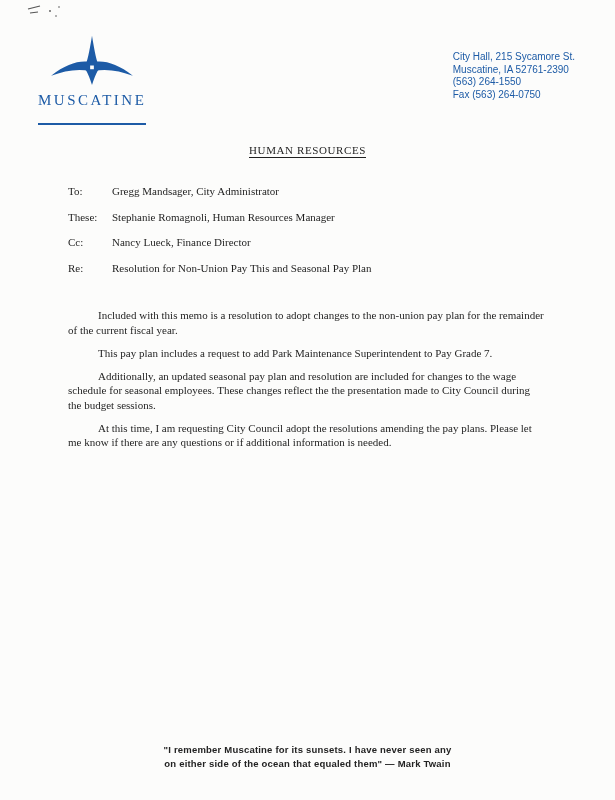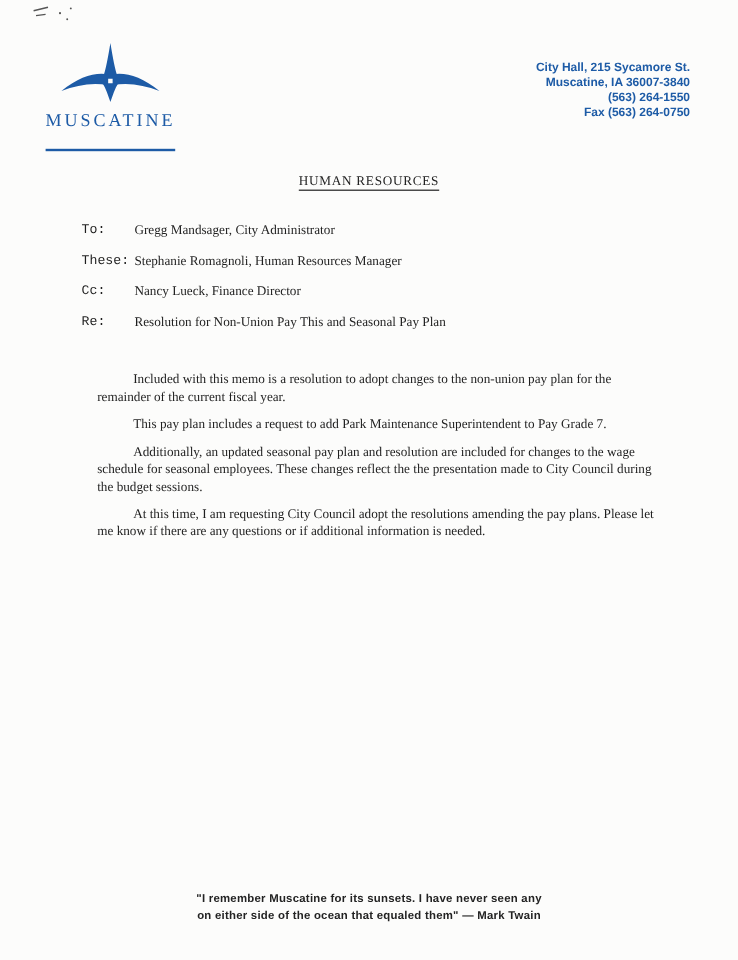--- a/index.html
+++ b/index.html
@@ -39,23 +39,22 @@
   .logo-wordmark {
     font-family: "Liberation Serif", serif;
     color: #1d5ba6;
     font-size: 15px;
     letter-spacing: 2.5px;
     margin-top: 2px;
     white-space: nowrap;
   }
   .address {
     margin-top: 17px;
-    text-align: right;
     font-family: "Liberation Sans", sans-serif;
-    font-weight: bold;
+    font-weight: normal;
     font-size: 10px;
     line-height: 12.5px;
     color: #1d5ba6;
   }
 
   
   .dept-heading-wrap {
     text-align: center;
     margin-top: 15px;
   }
@@ -68,33 +67,32 @@
     padding-bottom: 1px;
   }
 
   
   .fields {
     margin: 27px 0 0 68px;
     border-collapse: collapse;
     font-size: 11px;
   }
   .fields td { padding: 0 0 13.5px 0; vertical-align: top; }
-  .fields td.lbl { width: 44px; font-family: Liberation Mono, monospace; }
+  .fields td.lbl { width: 44px; }
 
   
   .memo-body {
     margin: 21px 70px 0 68px;
     font-size: 11px;
     line-height: 14.5px;
   }
   .memo-body p {
     text-indent: 30px;
     margin-bottom: 8.5px;
     text-align: left;
-    margin-left: 13px;
   }
 
   
   .footer-quote {
     position: absolute;
     left: 0;
     bottom: 30px;
     width: 100%;
     text-align: center;
     font-family: "Liberation Sans", sans-serif;
@@ -125,21 +123,21 @@
           <path d="M4 45 C20 32 34 28 46 30 L46 40 C32 37 18 40 4 45 Z"></path>
           <path d="M92 45 C76 32 62 28 50 30 L50 40 C64 37 78 40 92 45 Z"></path>
           <path d="M48 55 C46 49 44 43 41 38 L55 38 C52 43 50 49 48 55 Z"></path>
         </g>
       </svg>
       <div class="logo-wordmark">MUSCATINE</div>
     </div>
 
     <div class="address">
       <div>City Hall, 215 Sycamore St.</div>
-      <div>Muscatine, IA 36007-3840</div>
+      <div>Muscatine, IA 52761-2390</div>
       <div>(563) 264-1550</div>
       <div>Fax (563) 264-0750</div>
     </div>
   </div>
 
   <div class="dept-heading-wrap">
     <span class="dept-heading">HUMAN RESOURCES</span>
   </div>
 
   <table class="fields">

